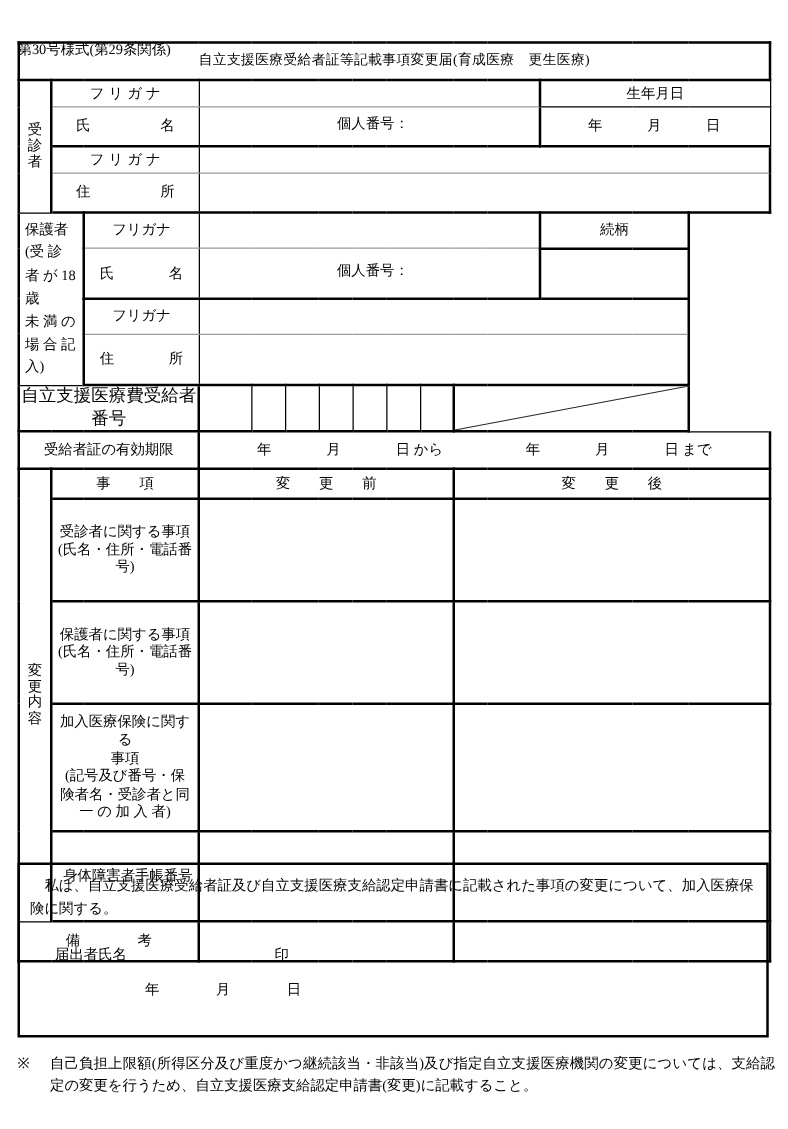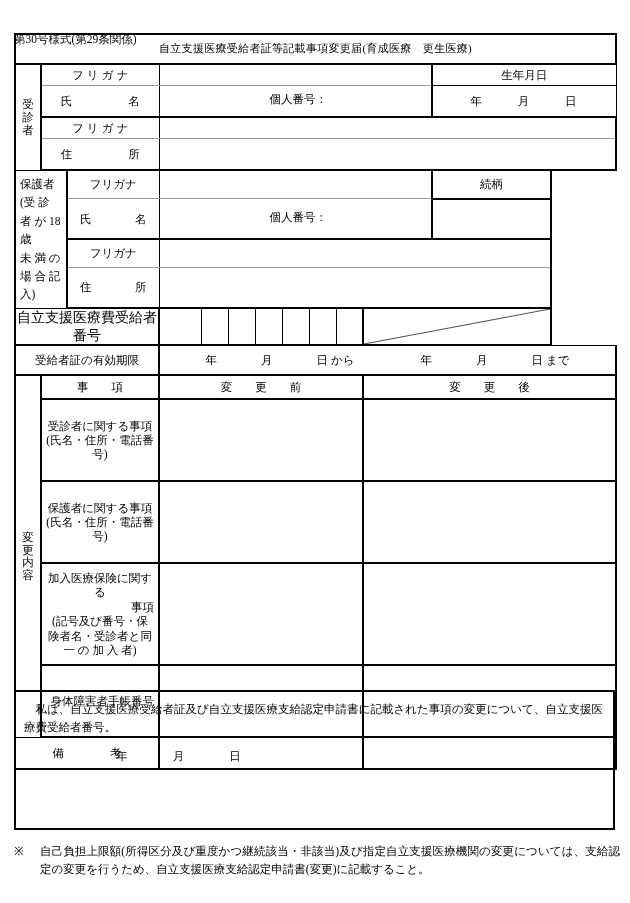--- a/index.html
+++ b/index.html
@@ -307,21 +307,21 @@
         <span class="ln">(氏名・住所・電話番</span>
         <span class="ln">号)</span>
       </td>
       <td class="thick-b thick-r" colspan="7"></td>
       <td class="thick-b outer-r" colspan="5"></td>
     </tr>
 
     <tr>
       <td class="item-cell thick-b thick-r" colspan="2" style="height:92px">
         <span class="ln">加入医療保険に関する</span>
-        <span class="ln" style="text-align:right">事項</span>
+        <span class="ln" style="text-align:center">事項</span>
         <span class="ln">(記号及び番号・保</span>
         <span class="ln">険者名・受診者と同</span>
         <span class="ln" style="text-align:center">一 の 加 入 者)</span>
       </td>
       <td class="thick-b thick-r" colspan="7"></td>
       <td class="thick-b outer-r" colspan="5"></td>
     </tr>
 
     <tr>
       <td class="item-cell thick-b thick-r" colspan="2" style="height:62px;text-align:right">
@@ -333,21 +333,24 @@
 
     <tr>
       <td class="bikou outer-l thick-b thick-r" colspan="3" style="height:30px">備　　　　考</td>
       <td class="thick-b thick-r" colspan="7"></td>
       <td class="thick-b outer-r" colspan="5"></td>
     </tr>
   </tbody>
     </table>
 
   <div class="decl">
-    <div class="p1">私は、自立支援医療受給者証及び自立支援医療支給認定申請書に記載された事項の変更について、自立支援医療費受給者番号。</div>
+    <div class="p1">私は、自立支援医療受給者証及び自立支援医療支給認定申請書に記載された事項の変更について、加入医療保険に関する。</div>
+    <div class="sig">
+      <span>届出者氏名</span><span class="seal">印</span>
+    </div>
     <div class="date">
       <span>年</span><span class="dg"></span><span>月</span><span class="dg"></span><span>日</span>
     </div>
   </div>
 
   <div class="note">
     <span class="mark">※</span>
     <div class="body">自己負担上限額(所得区分及び重度かつ継続該当・非該当)及び指定自立支援医療機関の変更については、支給認定の変更を行うため、自立支援医療支給認定申請書(変更)に記載すること。</div>
   </div>
 

